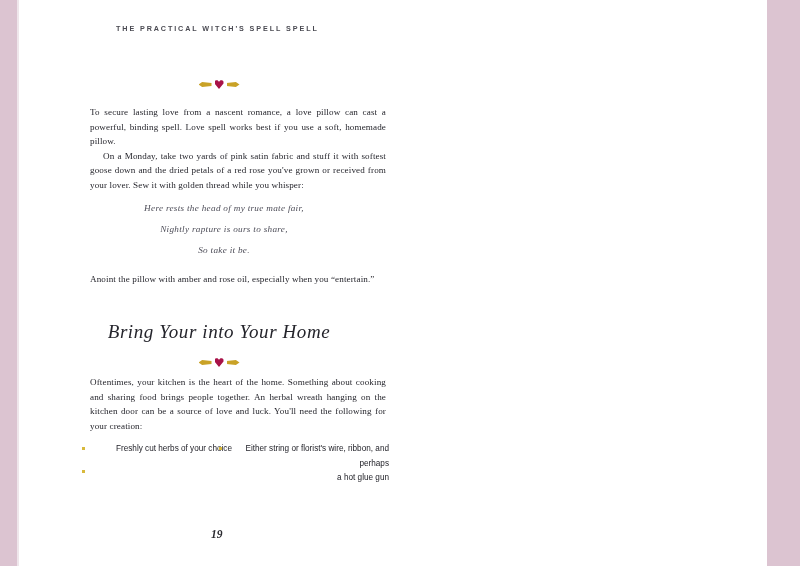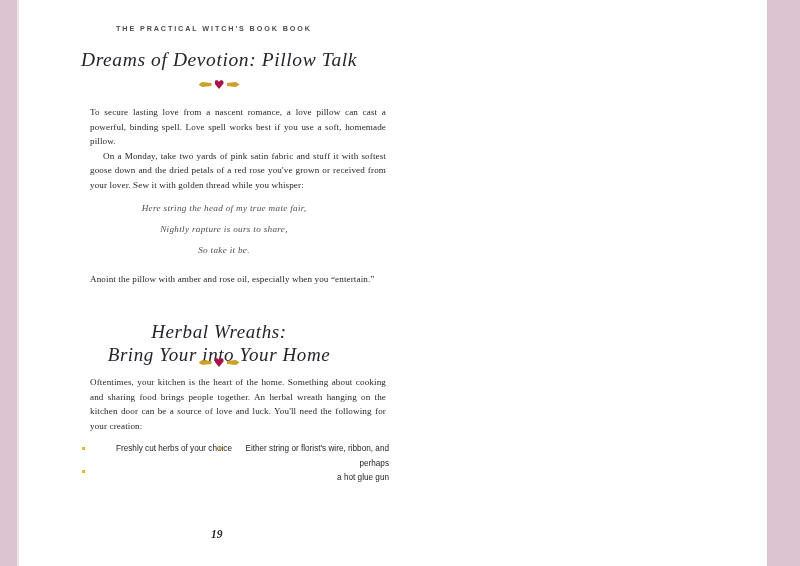--- a/index.html
+++ b/index.html
@@ -114,47 +114,45 @@
 
 <div class="spread">
 
   <div class="edge edge-left"></div>
   <div class="edge-seam seam-left"></div>
   <div class="edge edge-right"></div>
   <div class="edge-seam seam-right"></div>
 
   <div class="page page-left">
 
-    <div class="runhead runhead-left">THE PRACTICAL WITCH'S BOOK BOOK</div>
+    <div class="runhead runhead-left">THE PRACTICAL WITCH'S SPELL SPELL</div>
 
-    <div class="script-h" id="h-dreams">Dreams of Devotion: Pillow Talk</div>
 
     <div class="ornament" id="orn-1">
       <span class="orn-leaf l"></span>
       <span class="orn-heart"></span>
       <span class="orn-leaf r"></span>
     </div>
 
     <div class="body-col" id="lead-left">
       <p>To secure lasting love from a nascent romance, a love pillow can cast a powerful, binding spell. Love spell works best if you use a soft, homemade pillow.</p>
       <p class="ind">On a Monday, take two yards of pink satin fabric and stuff it with softest goose down and the dried petals of a red rose you've grown or received from your lover. Sew it with golden thread while you whisper:</p>
     </div>
 
     <div class="verse">
-      <div>Here string the head of my true mate fair,</div>
+      <div>Here rests the head of my true mate fair,</div>
       <div>Nightly rapture is ours to share,</div>
       <div>So take it be.</div>
     </div>
 
     <div class="body-col" id="anoint">
       <p>Anoint the pillow with amber and rose oil, especially when you “entertain.”</p>
     </div>
 
     <div class="script-h" id="h-wreaths">
-      <div>Herbal Wreaths:</div>
       <div>Bring Your into Your Home</div>
     </div>
 
     <div class="ornament" id="orn-2">
       <span class="orn-leaf l"></span>
       <span class="orn-heart"></span>
       <span class="orn-leaf r"></span>
     </div>
 
     <div class="body-col" id="oft">

